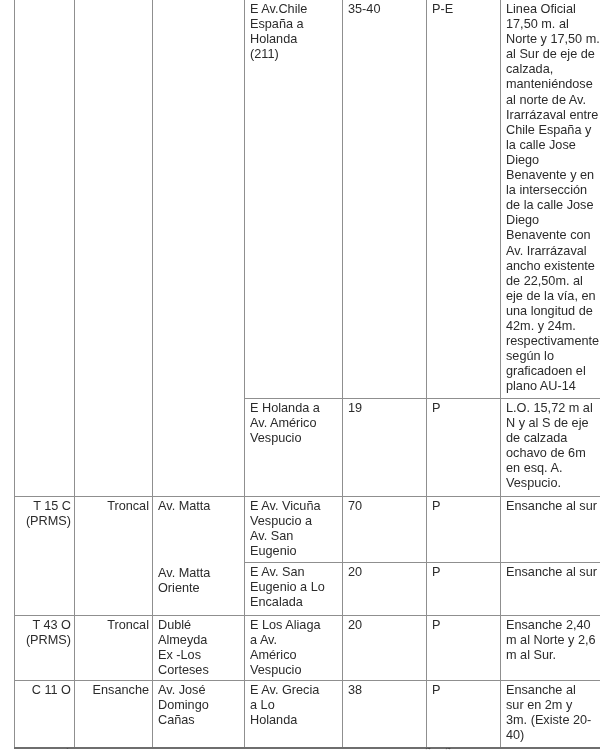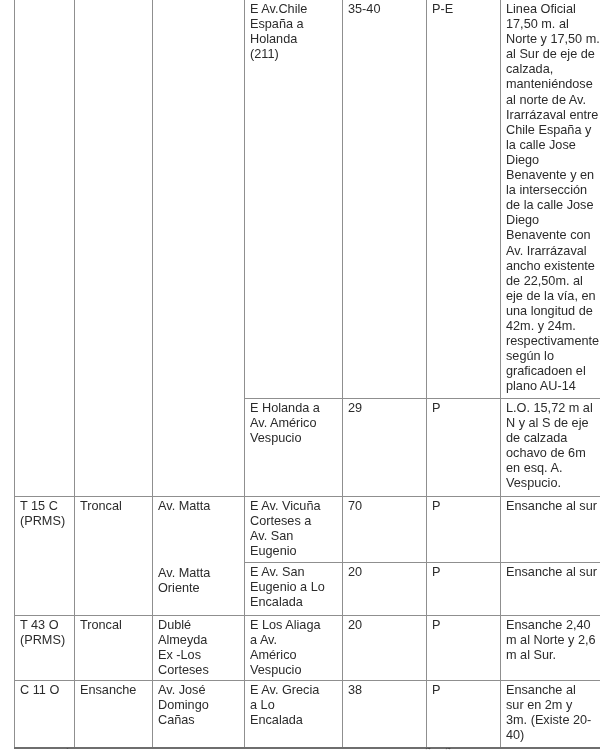--- a/index.html
+++ b/index.html
@@ -29,21 +29,21 @@
     border: 1px solid #8f8f8f;
     vertical-align: top;
     padding: 2px 3px 0 5px;
     font-size: 12.7px;
     line-height: 15.1px;
     overflow: hidden;
   }
   tr.r1a td { border-top: none; }
   tr.r4 td { border-bottom: 2px solid #6e6e6e; }
   .txt { white-space: pre; display: block; }
-  td.c-center { text-align: left; padding-left: 1px; padding-right: 1px; }
+  td.c-center { text-align: right; padding-left: 1px; padding-right: 1px; }
   .street-block2 { margin-top: 52px; white-space: pre; display: block; }
   tr.r1a { height: 398px; }
   tr.r1b { height: 98px; }
   tr.r2a { height: 66px; }
   tr.r2b { height: 53px; }
   tr.r3  { height: 65px; }
   tr.r4  { height: 68px; }
   .cutoff-strip {
     position: absolute;
     left: 2px;
@@ -128,21 +128,21 @@
 plano AU-14</span>
           </td>
       </tr>
       <tr class="r1b">
         <td>
             <span class="txt">E Holanda a
 Av. Américo
 Vespucio</span>
           </td>
         <td>
-            <span class="txt">29</span>
+            <span class="txt">19</span>
           </td>
         <td>
             <span class="txt">P</span>
           </td>
         <td>
             <span class="txt">L.O. 15,72 m al
 N y al S de eje
 de calzada
 ochavo de 6m
 en esq. A.
@@ -157,21 +157,21 @@
         <td rowspan="2" class="c-center">
             <span class="txt">Troncal</span>
           </td>
         <td rowspan="2">
           <span class="txt">Av. Matta</span>
           <span class="street-block2">Av. Matta
 Oriente</span>
         </td>
         <td>
             <span class="txt">E Av. Vicuña
-Corteses a
+Vespucio a
 Av. San
 Eugenio</span>
           </td>
         <td>
             <span class="txt">70</span>
           </td>
         <td>
             <span class="txt">P</span>
           </td>
         <td>
@@ -234,21 +234,21 @@
             <span class="txt">Ensanche</span>
           </td>
         <td>
             <span class="txt">Av. José
 Domingo
 Cañas</span>
           </td>
         <td>
             <span class="txt">E Av. Grecia
 a Lo
-Encalada</span>
+Holanda</span>
           </td>
         <td>
             <span class="txt">38</span>
           </td>
         <td>
             <span class="txt">P</span>
           </td>
         <td>
             <span class="txt">Ensanche al
 sur en 2m y

